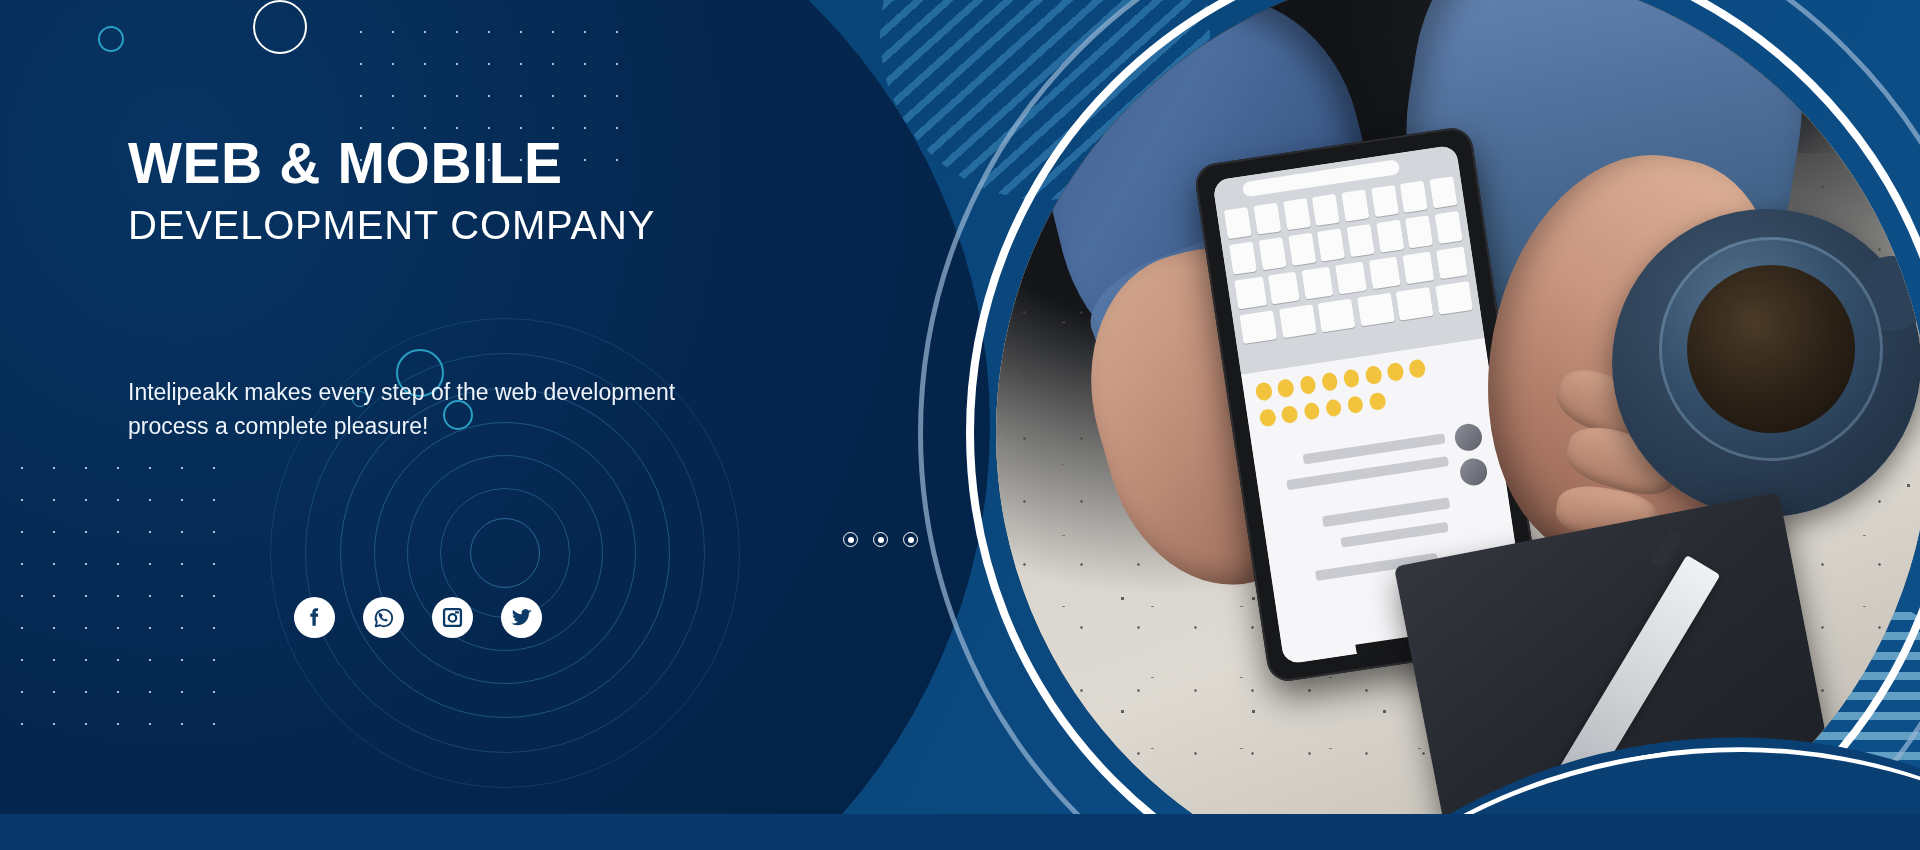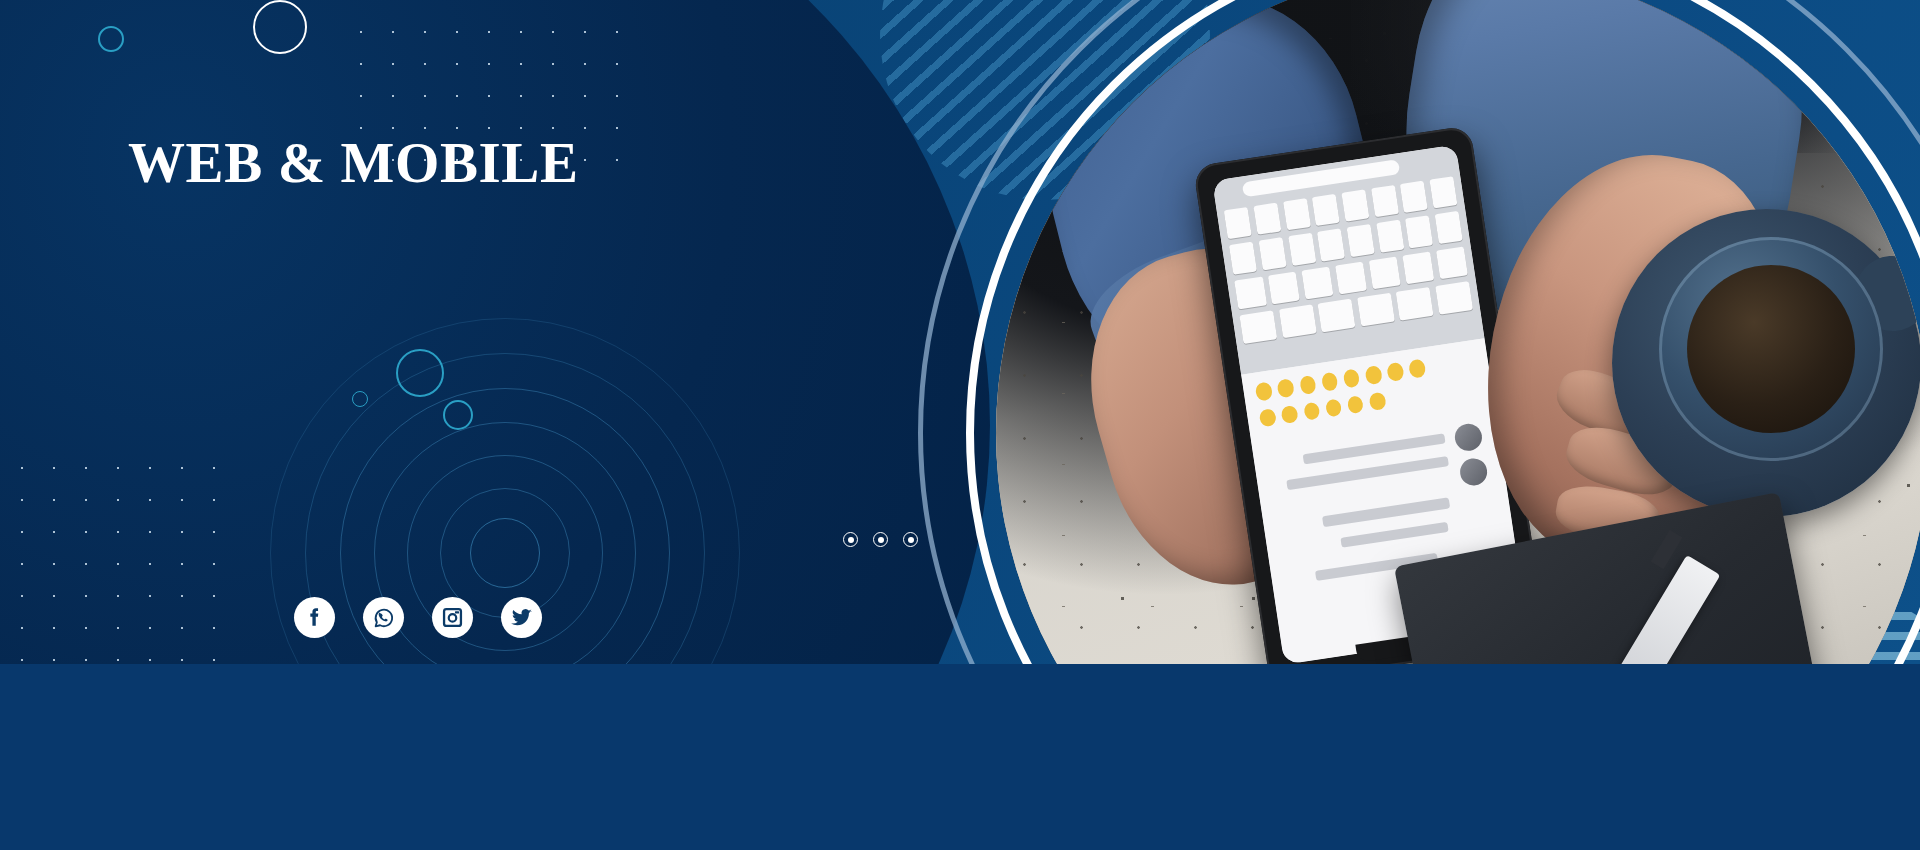--- a/index.html
+++ b/index.html
@@ -5,24 +5,23 @@
   * { margin:0; padding:0; box-sizing:border-box; }
   html, body {
     width:1920px; height:850px;
     overflow:hidden;
     background:#08386c;
     font-family:"Liberation Sans", sans-serif;
   }
 
   .banner{
     position:relative;
-    width:1920px; height:664px;
+    width:1920px; height:814px;
     overflow:hidden;
     background:linear-gradient(115deg,#0a3f78 0%,#094477 35%,#0b4a82 70%,#0d5089 100%);
-    font-family:Liberation Serif, serif;
   }
 
   
   .bg-layer{ position:absolute; inset:0; pointer-events:none; }
 
   
   .dark-blob{
     position:absolute;
     left:-320px; top:-190px;
     width:1310px; height:1230px;
@@ -559,22 +558,24 @@
       <div class="ph ph-pen"></div>
     </div>
   </div>
 
   <div class="arc-right"></div>
   <div class="sweep"></div>
   <div class="sweep-line"></div>
 
   <div class="content">
     <div class="headline">WEB &amp; MOBILE</div>
+    <div class="subheadline">DEVELOPMENT COMPANY</div>
   </div>
 
+  <div class="tagline">Intelipeakk makes every step of the web development process a complete pleasure!</div>
 
   <div class="social">
 
     <a class="social-btn">
       <span>
         <svg width="25" height="25" viewBox="0 0 24 24" fill="#0c3b68">
           <path d="M15.3 8.2h-2.1V6.9c0-.7.2-1.1 1.2-1.1h1V3.1c-.5-.05-1.2-.1-2-.1-2 0-3.4 1.2-3.4 3.5v1.7H8v3h2v8.7h3.2V11.2h2.1l.3-3z"></path>
         </svg>
       </span>
     </a>

